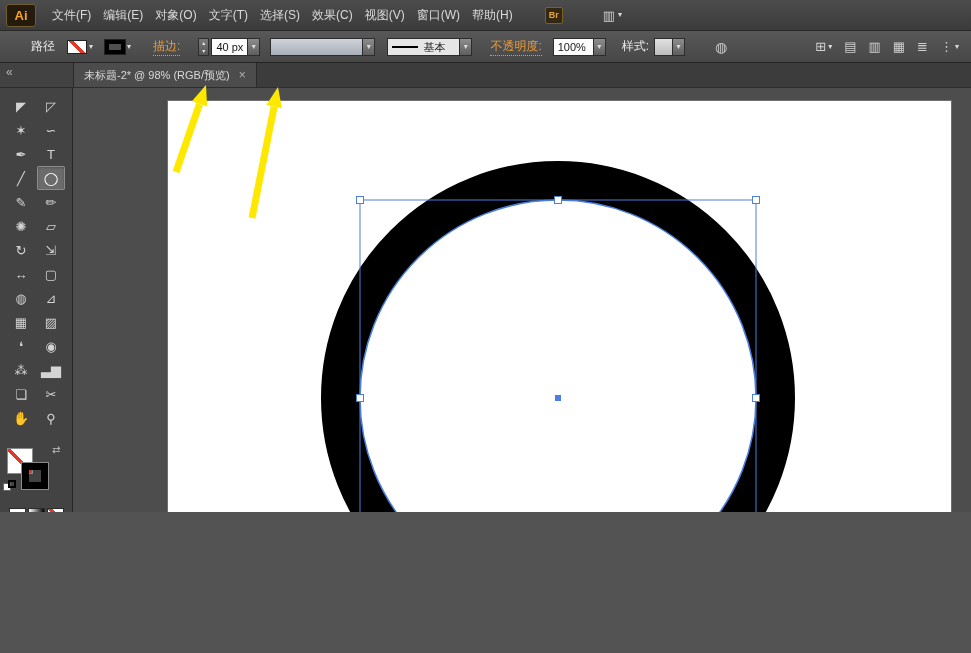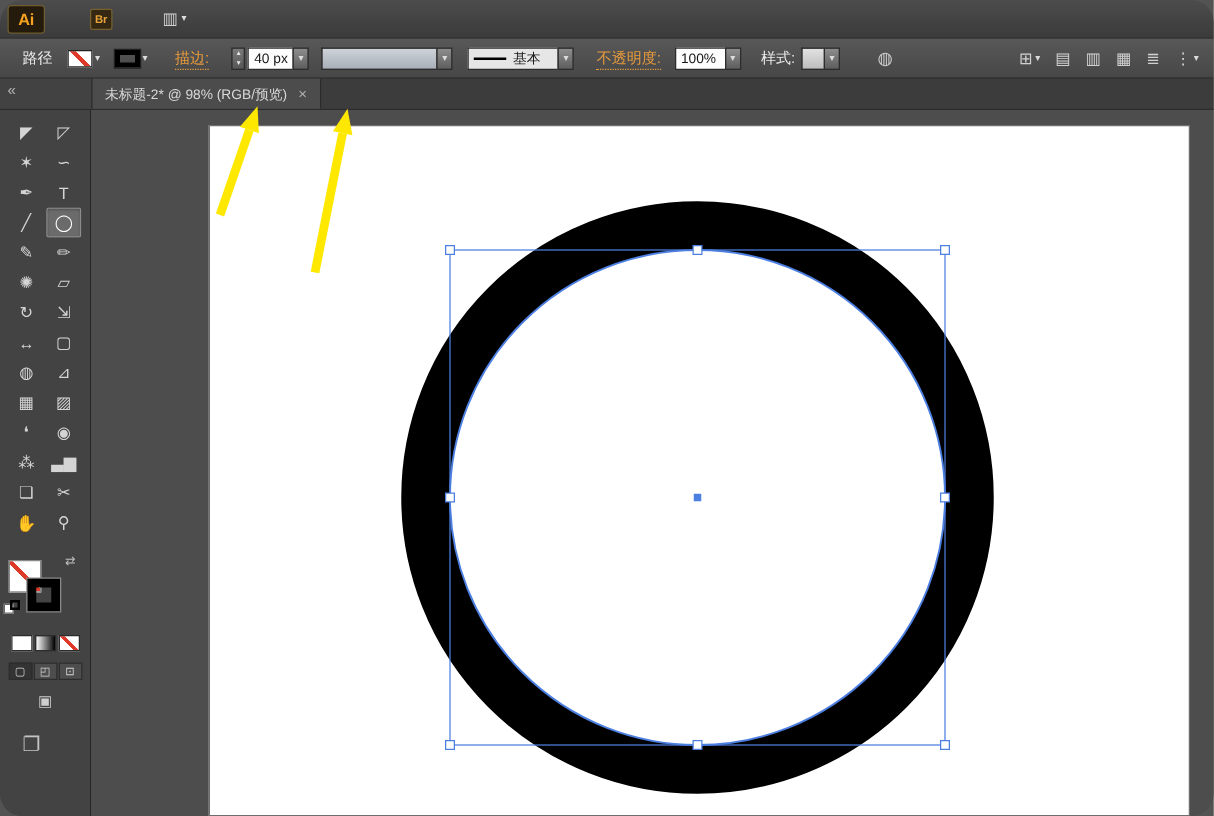--- a/index.html
+++ b/index.html
@@ -1,36 +1,36 @@
 <!DOCTYPE html>
 <html><head>
 <meta charset="utf-8">
 <style>
   * { box-sizing: border-box; margin: 0; padding: 0; }
   html,body { width: 971px; height: 653px; overflow: hidden; }
   body { font-family: "Liberation Sans", "DejaVu Sans", sans-serif; background:#535353; }
-  .app { position: relative; width: 971px; height: 653px; overflow: hidden; border-radius: 18px; }
+  .app { position: relative; width: 971px; height: 512px; overflow: hidden; }
 
   
   .menubar { height:31px; background:linear-gradient(#4c4c4c,#3b3b3b); border-bottom:1px solid #272727;
              display:flex; align-items:center; padding:0 6px; }
   .ai-logo { width:30px; height:23px; background:#241b0d; color:#f7a321; border:1px solid #6f5c30;
              border-radius:3px; font-weight:bold; font-size:13px; display:flex; align-items:center;
              justify-content:center; margin-right:10px; }
   .menus { display:flex; align-items:center; }
   .menu-item { color:#d9d9d9; font-size:12px; padding:0 6px; line-height:30px; cursor:default; }
   .mb-right { display:flex; align-items:center; margin-left:26px; gap:40px; }
   .bridge { width:18px; height:17px; background:#342813; color:#e8a33c; border:1px solid #77622f;
             border-radius:2px; font-size:9px; font-weight:bold; display:flex; align-items:center; justify-content:center; }
   .arrange { display:flex; align-items:center; gap:3px; color:#cfcfcf; font-size:13px; }
   .dd { font-size:8px; color:#dcdcdc; line-height:1; }
 
   
   .controlbar { height:32px; background:linear-gradient(#585858,#474747); border-bottom:1px solid #242424;
-                display:flex; align-items:center; padding-left:18px; }
+                display:flex; align-items:center; padding-left:31px; }
   .ctx-label { color:#e8e8e8; font-size:12px; }
   .link { color:#e89b3c; font-size:12px; border-bottom:1px dotted #e89b3c; cursor:pointer; }
   .swatch-combo { display:flex; align-items:center; gap:2px; margin-left:12px; }
   .sw { display:inline-block; width:20px; height:14px; border:1px solid #222; }
   .fill-none { background:linear-gradient(45deg, transparent 42%, #dd3a2a 42%, #dd3a2a 58%, transparent 58%), #ffffff; }
   .stroke-black { border:4px solid #000; background:transparent; box-shadow:0 0 0 1px #222; }
   .stepper { display:flex; flex-direction:column; width:11px; height:18px; margin-left:18px;
              background:linear-gradient(#7a7a7a,#565656); border:1px solid #2c2c2c; }
   .stepper span { flex:1; font-size:6px; color:#e8e8e8; text-align:center; line-height:8px; cursor:pointer; }
   .combo { display:flex; align-items:stretch; height:18px; margin-left:2px; }
@@ -97,20 +97,31 @@
   
   .arrows { position:absolute; left:0; top:0; z-index:50; pointer-events:none; }
 </style>
 </head>
 <body>
 
 <div class="app">
 
   <div class="menubar">
     <div class="ai-logo">Ai</div>
+    <nav class="menus" id="menus">
+        <span class="menu-item">文件(F)</span>
+        <span class="menu-item">编辑(E)</span>
+        <span class="menu-item">对象(O)</span>
+        <span class="menu-item">文字(T)</span>
+        <span class="menu-item">选择(S)</span>
+        <span class="menu-item">效果(C)</span>
+        <span class="menu-item">视图(V)</span>
+        <span class="menu-item">窗口(W)</span>
+        <span class="menu-item">帮助(H)</span>
+      </nav>
     <div class="mb-right">
       <div class="bridge">Br</div>
       <div class="arrange">
         <span>▥</span>
         <span class="dd">▾</span>
       </div>
     </div>
   </div>
 
   <div class="controlbar">

